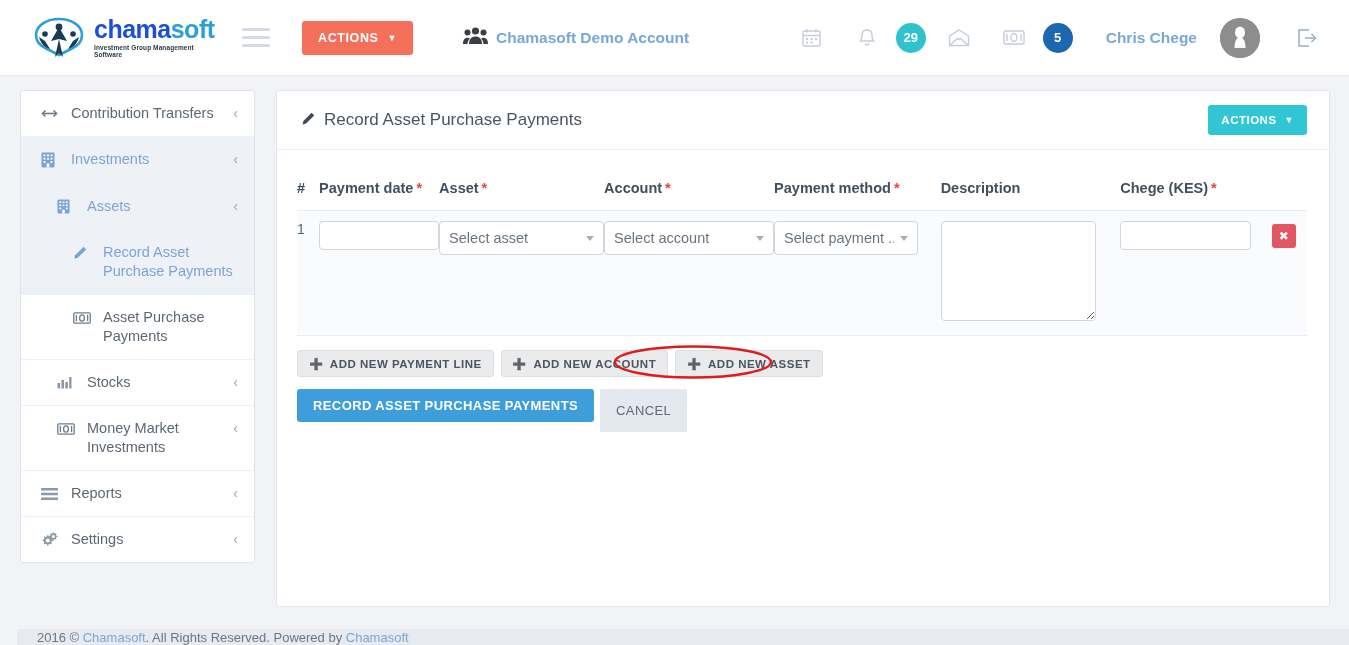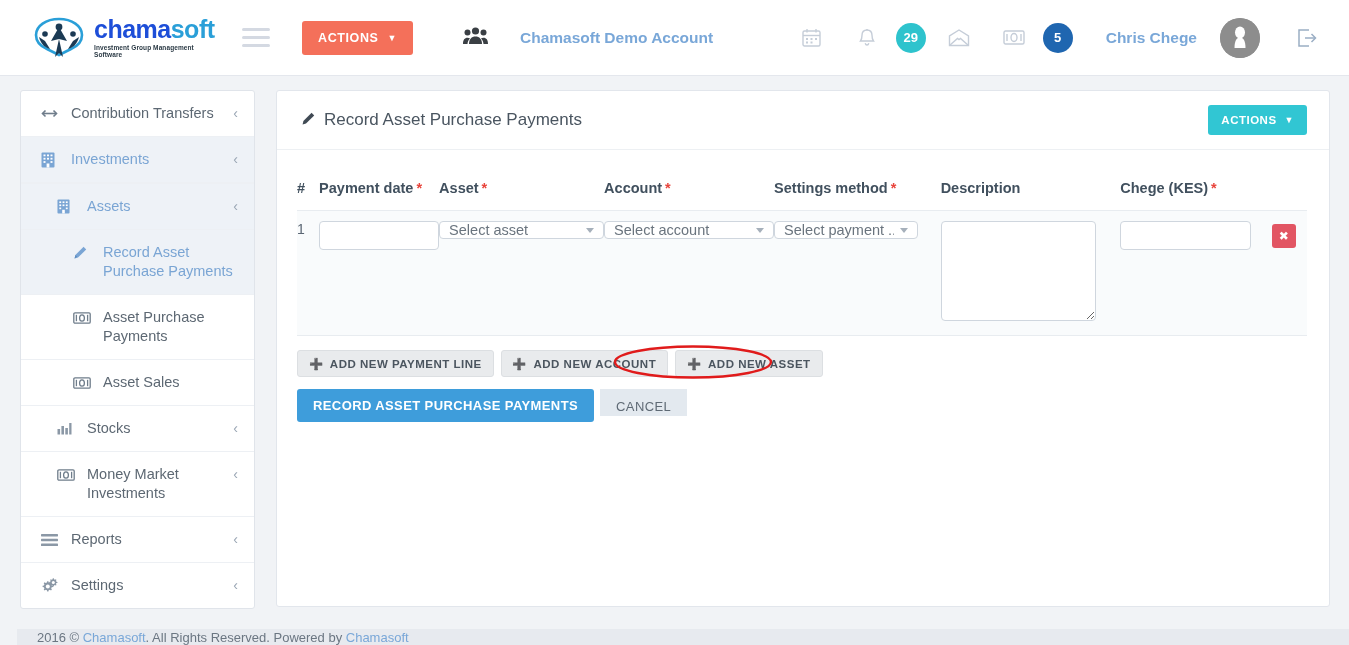--- a/index.html
+++ b/index.html
@@ -44,21 +44,21 @@
     background: #f4705a; color: #fff;
     border: none; border-radius: 3px;
     height: 34px; padding: 0 16px;
     font-size: 12.5px; font-weight: bold;
     letter-spacing: 0.6px; cursor: pointer;
     display: flex; align-items: center; gap: 9px;
     font-family: "Liberation Sans", sans-serif;
   }
   .caret-d { font-size: 9px; }
   .acct-wrap {
-    display: flex; align-items: center; margin-left: 50px; gap: 32px;
+    display: flex; align-items: center; margin-left: 50px; gap: 8px;
   }
   .acct-icon { color: #3a3f44; font-size: 22px; line-height: 1; }
   .acct-name {
     color: #79a7d8; font-size: 15.5px; font-weight: bold; cursor: pointer;
   }
   .topbar-right {
     margin-left: auto; margin-right: 22px;
     display: flex; align-items: center; gap: 11px;
   }
   .nav-ico {
@@ -175,21 +175,21 @@
   }
   .inp {
     height: 29px; border: 1px solid #cfd6de; border-radius: 4px;
     background: #fff; font-size: 14px; color: #555;
     font-family: "Liberation Sans", sans-serif;
     padding: 0 8px; outline: none;
   }
   .inp-date { width: 120px; }
   .inp-amt { width: 131px; }
   .sel {
-    height: 18px; border: 1px solid #cfd6de; border-radius: 4px;
+    height: 34px; border: 1px solid #cfd6de; border-radius: 4px;
     background: #fff; font-size: 14.5px; color: #6a747e;
     display: flex; align-items: center;
     padding: 0 9px; cursor: pointer; position: relative;
   }
   .sel .sel-txt {
     flex: 1; overflow: hidden; white-space: nowrap; text-overflow: clip;
   }
   .sel .sel-car {
     width: 0; height: 0; flex: none;
     border-left: 4px solid transparent;
@@ -231,21 +231,21 @@
   .btn-row-2 { display: flex; gap: 6px; margin-top: 12px; }
   .btn-primary {
     background: #3e9ddb; border: none; border-radius: 3px; color: #fff;
     font-size: 13px; font-weight: bold; letter-spacing: 0.4px;
     height: 33px; padding: 0 16px; cursor: pointer;
     font-family: "Liberation Sans", sans-serif;
   }
   .btn-cancel {
     background: #e3e9ef; border: none; border-radius: 0; color: #5f6a75;
     font-size: 13px; letter-spacing: 0.4px;
-    height: 27px; padding: 10px 16px; cursor: pointer;
+    height: 43px; padding: 10px 16px; cursor: pointer;
     font-family: "Liberation Sans", sans-serif;
   }
 
   
   .annot {
     position: absolute; left: 612px; top: 344px;
     width: 162px; height: 36px;
     pointer-events: none;
   }
 
@@ -440,31 +440,20 @@
         <rect x="0.8" y="0.8" width="16.4" height="10.4" rx="1.2"></rect>
         <ellipse cx="9" cy="6" rx="2.4" ry="3.2"></ellipse>
         <line x1="3.4" y1="2.8" x2="3.4" y2="9.2"></line>
         <line x1="14.6" y1="2.8" x2="14.6" y2="9.2"></line>
       </svg>
     </span>
     <span class="si-label">Asset Purchase Payments</span>
   </div>
 
 
-  <div class="side-item lvl3">
-    <span class="si-ico">
-      <svg width="18" height="12" viewBox="0 0 18 12" fill="none" stroke="#6f7d8b" stroke-width="1.3">
-        <rect x="0.8" y="0.8" width="16.4" height="10.4" rx="1.2"></rect>
-        <ellipse cx="9" cy="6" rx="2.4" ry="3.2"></ellipse>
-        <line x1="3.4" y1="2.8" x2="3.4" y2="9.2"></line>
-        <line x1="14.6" y1="2.8" x2="14.6" y2="9.2"></line>
-      </svg>
-    </span>
-    <span class="si-label">Asset Sales</span>
-  </div>
 
   <div class="side-item lvl2">
     <span class="si-ico">
       <svg width="15" height="13" viewBox="0 0 15 13">
         <g fill="#8b98a6">
           <rect x="0.5" y="7" width="2.6" height="5.5"></rect>
           <rect x="4.4" y="4" width="2.6" height="8.5"></rect>
           <rect x="8.3" y="6" width="2.6" height="6.5"></rect>
           <rect x="12.2" y="1" width="2.3" height="11.5"></rect>
         </g>
@@ -536,21 +525,21 @@
 
   <div class="panel-body">
 
     <table class="grid">
       <thead>
         <tr>
           <th><span>#</span></th>
           <th><span>Payment date</span><span class="req">*</span></th>
           <th><span>Asset</span><span class="req">*</span></th>
           <th><span>Account</span><span class="req">*</span></th>
-          <th><span>Settings method</span><span class="req">*</span></th>
+          <th><span>Payment method</span><span class="req">*</span></th>
           <th><span>Description</span></th>
           <th><span>Chege (KES)</span><span class="req">*</span></th>
           <th></th>
         </tr>
       </thead>
       <tbody>
         <tr>
           <td class="c-num">1</td>
           <td>
             <input class="inp inp-date" type="text" value="" style="">

